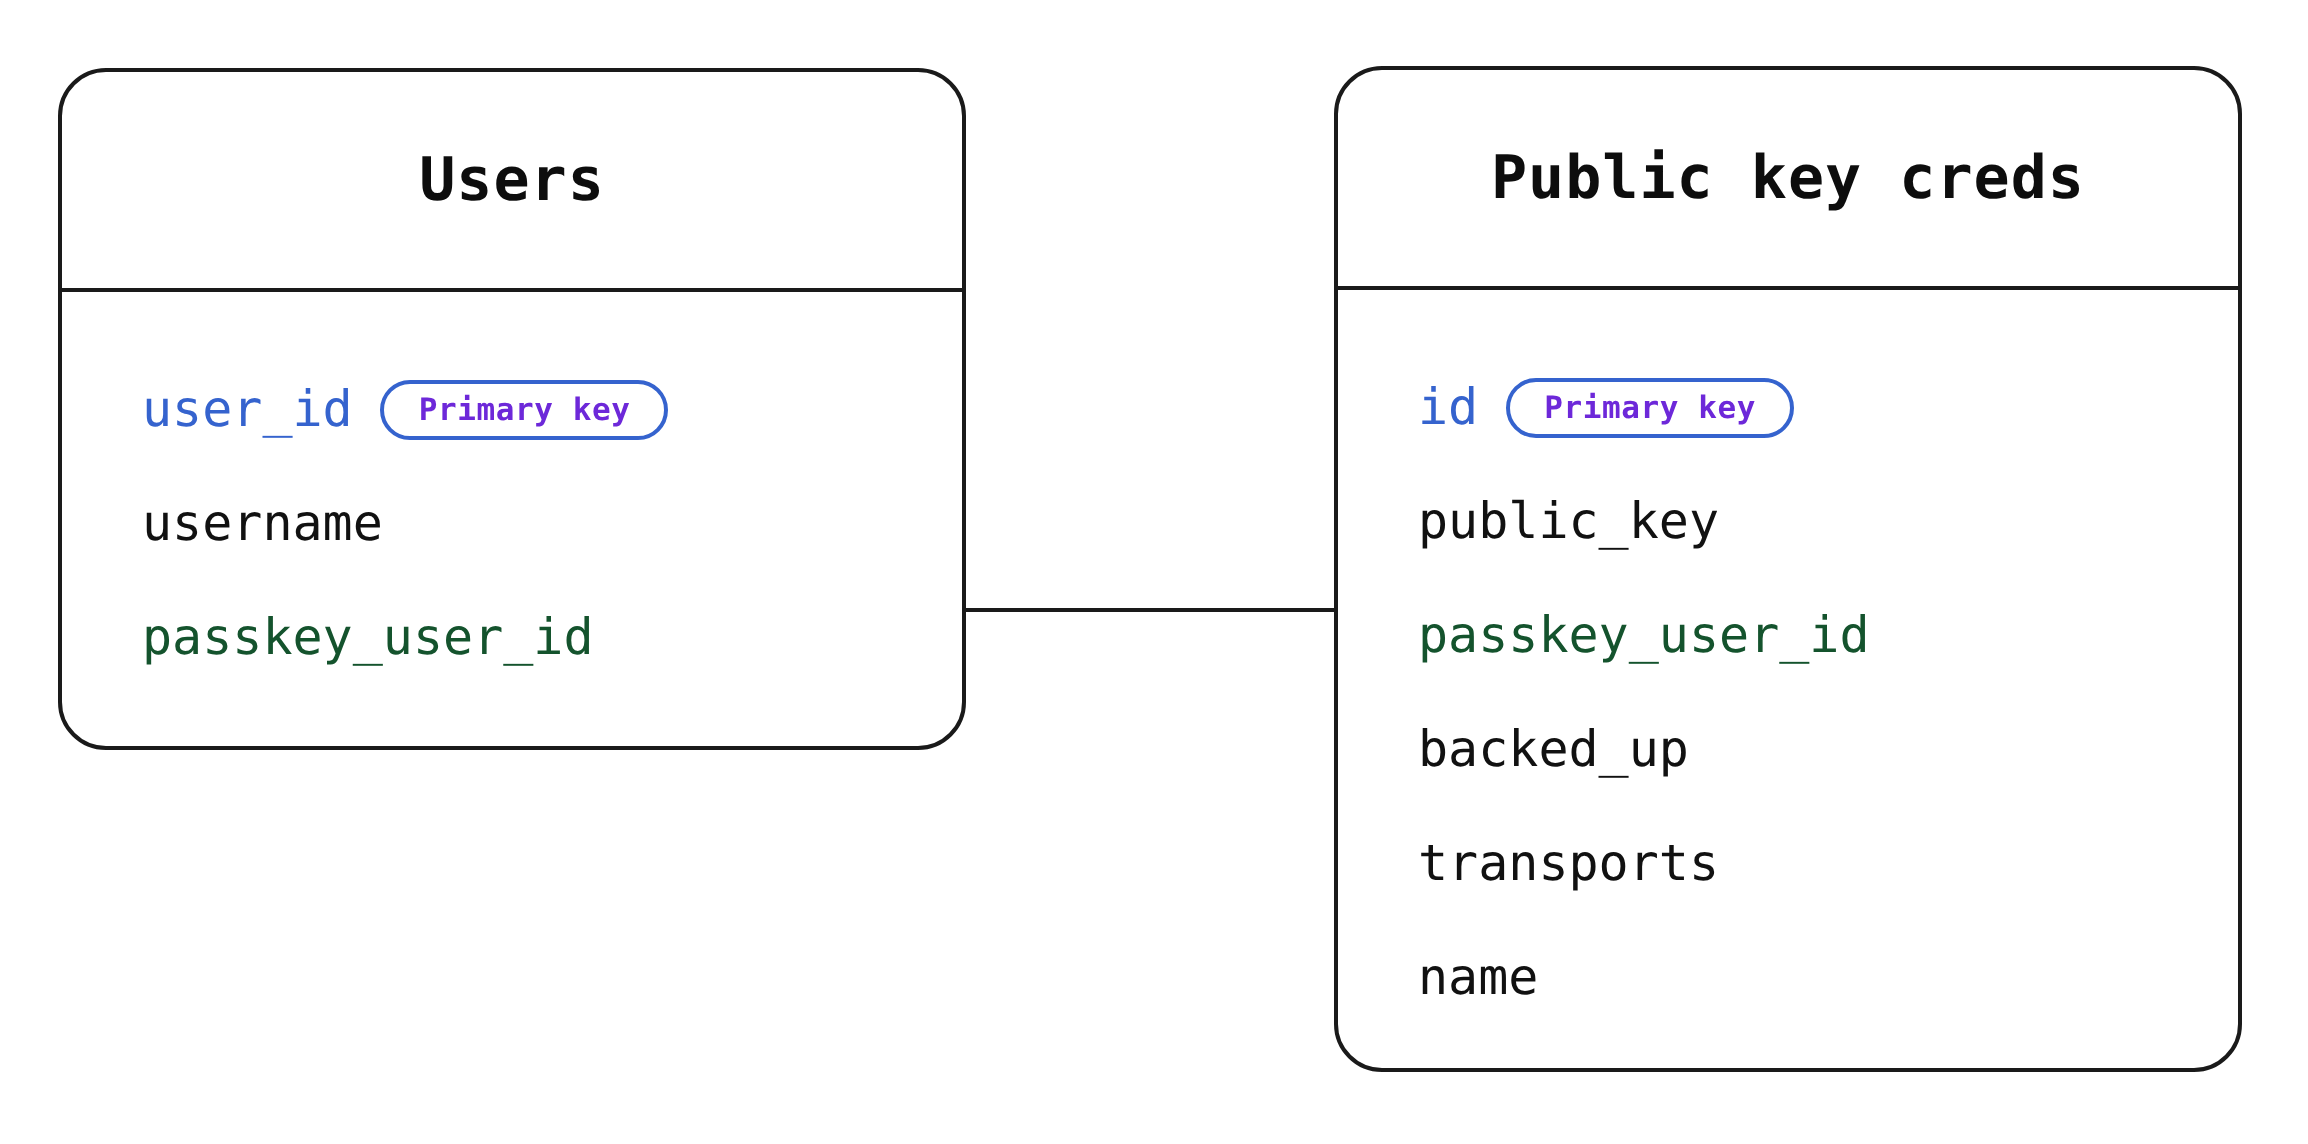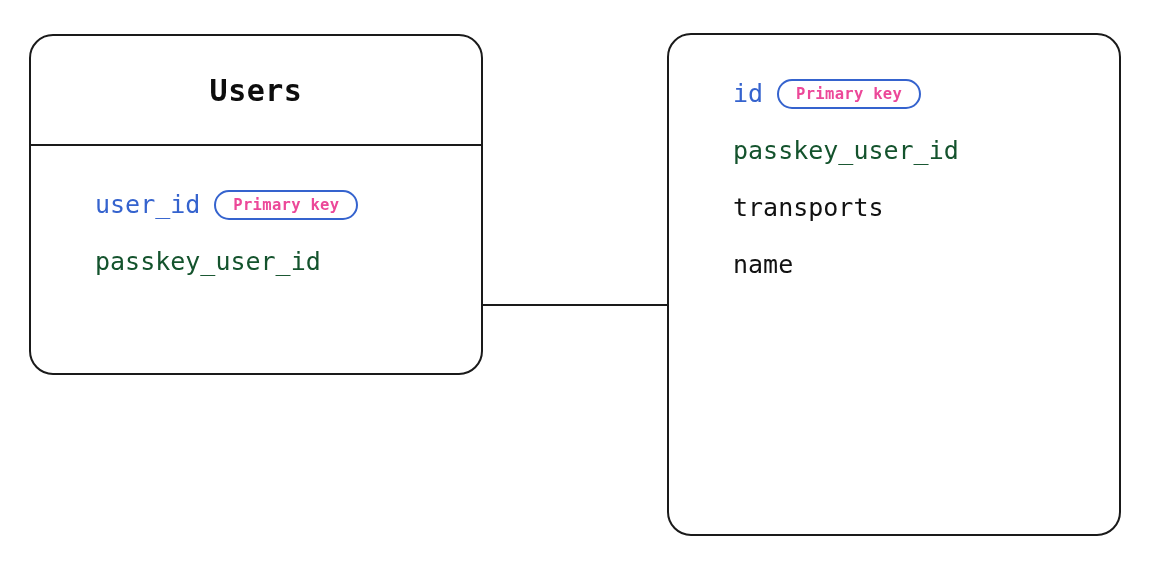--- a/index.html
+++ b/index.html
@@ -52,21 +52,21 @@
   .entity-title {
     font-family: "DejaVu Sans Mono", monospace;
     font-weight: bold;
     font-size: 30px;
     letter-spacing: 0.5px;
     color: #0d0d0d;
     white-space: nowrap;
   }
 
   .entity-fields {
-    padding: 30px 0 0 64px;
+    padding: 30px 0 0 40px;
   }
   .field-row {
     height: 57px;
     display: flex;
     align-items: center;
     gap: 14px;
   }
   .field-name {
     font-family: "DejaVu Sans Mono", monospace;
     font-size: 25px;
@@ -83,21 +83,21 @@
 
   .badge {
     box-sizing: border-box;
     display: inline-flex;
     align-items: center;
     justify-content: center;
     height: 30px;
     padding: 0 17px;
     border: 2px solid #3563CE;
     border-radius: 999px;
-    color: #ec4899;
+    color: #6d28d9;
     font-family: "DejaVu Sans Mono", monospace;
     font-weight: bold;
     font-size: 15.5px;
     letter-spacing: 0.3px;
     white-space: nowrap;
     background: #ffffff;
   }
 
   
   #relationship-connector {
@@ -119,43 +119,55 @@
     <div class="entity-header">
       <span class="entity-title">Users</span>
     </div>
     <div class="entity-fields">
 
       <div class="field-row">
         <span class="field-name pk">user_id</span>
         <span class="badge">Primary key</span>
       </div>
 
+      <div class="field-row">
+        <span class="field-name">username</span>
+      </div>
 
       <div class="field-row">
         <span class="field-name fk">passkey_user_id</span>
       </div>
 
     </div>
   </div>
 
   <div id="relationship-connector"></div>
 
   <div class="entity" id="entity-pubkey">
+    <div class="entity-header">
+      <span class="entity-title">Public key creds</span>
+    </div>
     <div class="entity-fields">
 
       <div class="field-row">
         <span class="field-name pk">id</span>
         <span class="badge">Primary key</span>
       </div>
 
+      <div class="field-row">
+        <span class="field-name">public_key</span>
+      </div>
 
       <div class="field-row">
         <span class="field-name fk">passkey_user_id</span>
       </div>
 
+      <div class="field-row">
+        <span class="field-name">backed_up</span>
+      </div>
 
       <div class="field-row">
         <span class="field-name">transports</span>
       </div>
 
       <div class="field-row">
         <span class="field-name">name</span>
       </div>
 
     </div>

